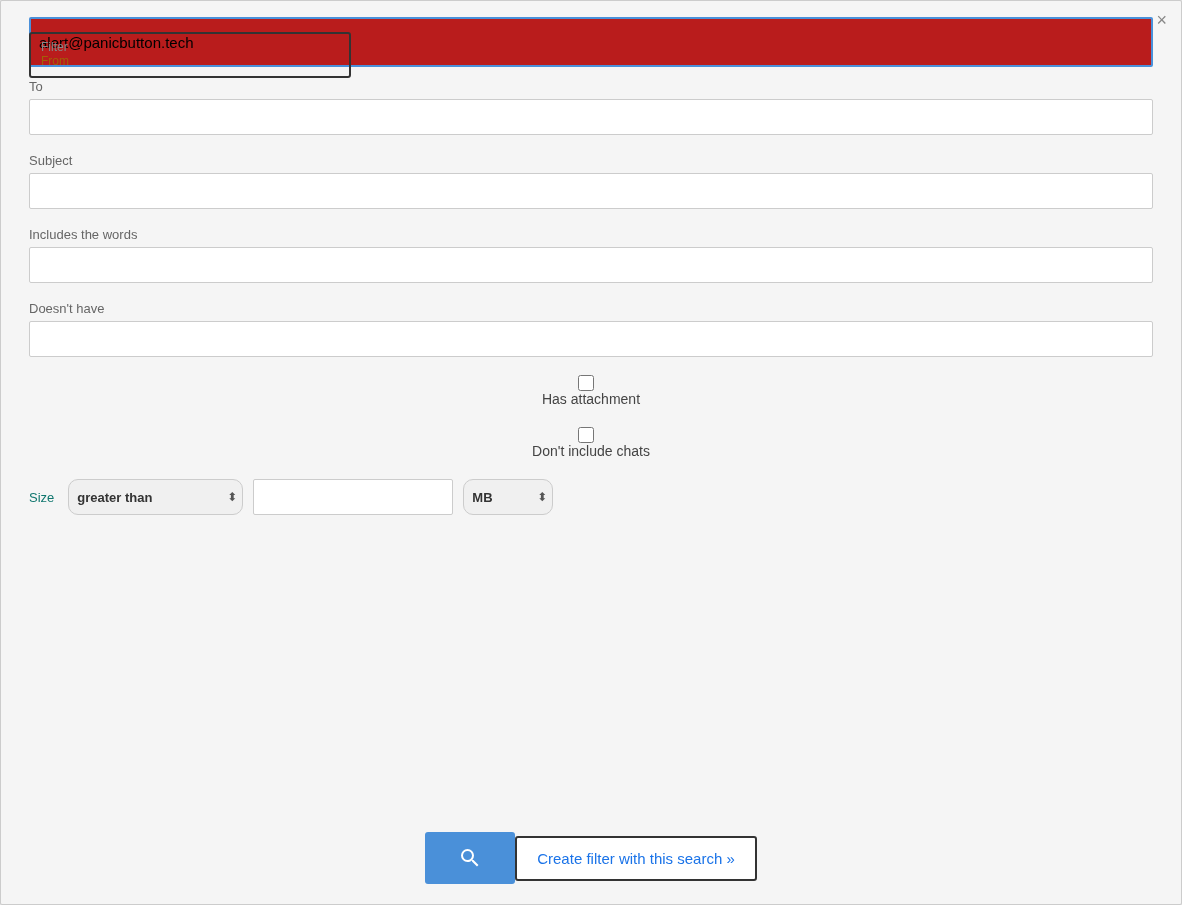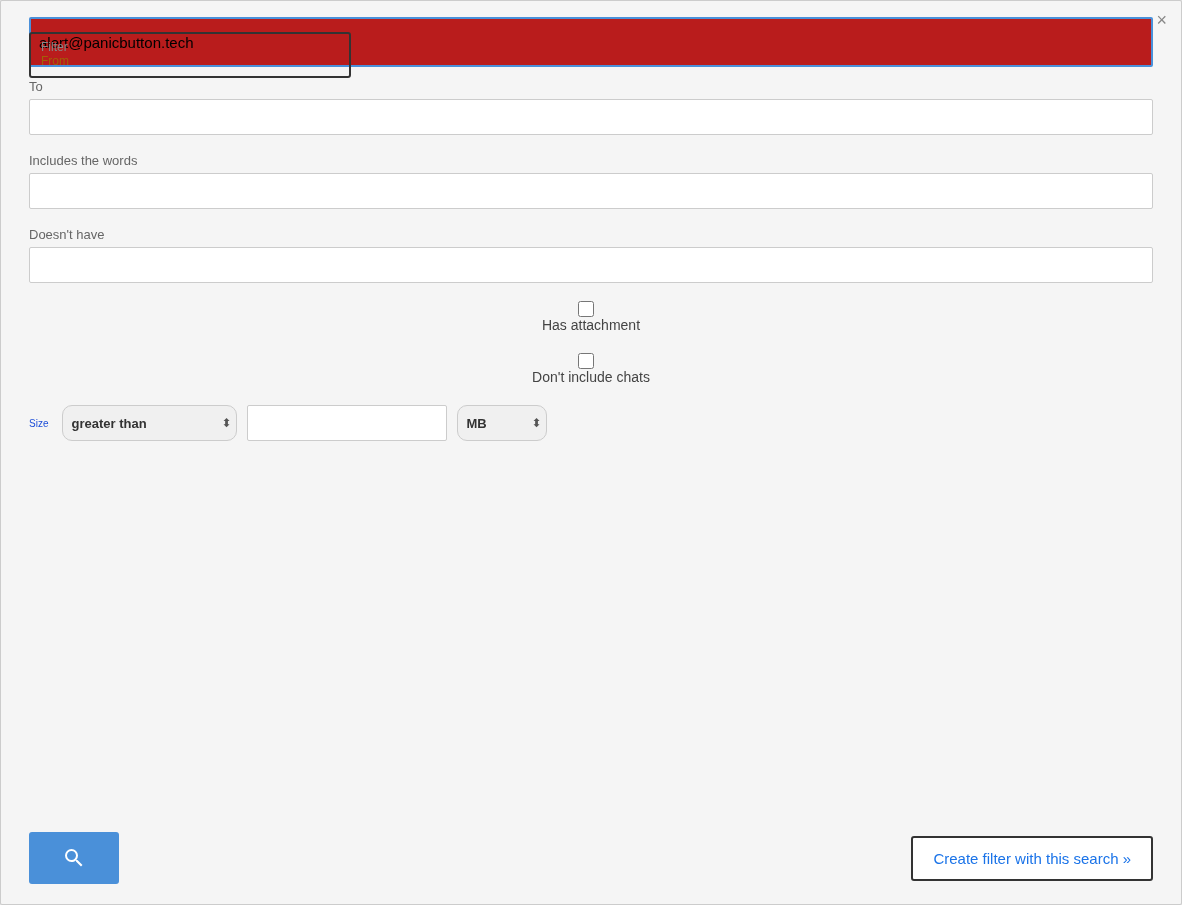--- a/index.html
+++ b/index.html
@@ -89,22 +89,22 @@
     }
 
     .size-row {
       display: flex;
       align-items: center;
       gap: 10px;
       margin-bottom: 30px;
     }
 
     .size-label {
-      font-size: 10px;
-      color: #1d4ed8;
+      font-size: 13px;
+      color: #0f766e;
       margin-right: 4px;
     }
 
     .size-select {
       height: 36px;
       border: 1px solid #ccc;
       border-radius: 10px;
       background: #f0f0f0;
       padding: 0 8px;
       font-size: 13px;
@@ -140,21 +140,21 @@
       border-radius: 2px;
       background: #fff;
       padding: 0 8px;
       font-size: 14px;
       outline: none;
     }
 
     .footer {
       display: flex;
       align-items: center;
-      justify-content: space-between;
+      justify-content: center;
       padding: 16px 28px 20px 28px;
       border-top: none;
     }
 
     .search-btn {
       background: #4a90d9;
       border: none;
       border-radius: 3px;
       width: 90px;
       height: 52px;
@@ -208,20 +208,24 @@
       
       <input type="text" class="from-input" value="alert@panicbutton.tech" style="border: 2px solid rgb(74, 144, 217); height: 50px; width: 100%; font-size: 15px; padding: 0px 8px; margin-top: 0px; outline: none; border-radius: 2px; background: #b91c1c;">
       
     </div>
 
     <div class="field-row">
       <label class="field-label">To</label>
       <input type="text" class="text-input" style="">
     </div>
 
+    <div class="field-row">
+      <label class="field-label">Subject</label>
+      <input type="text" class="text-input" style="">
+    </div>
 
     <div class="field-row">
       <label class="field-label">Includes the words</label>
       <input type="text" class="text-input" style="">
     </div>
 
     <div class="field-row">
       <label class="field-label">Doesn't have</label>
       <input type="text" class="text-input" style="">
     </div>

